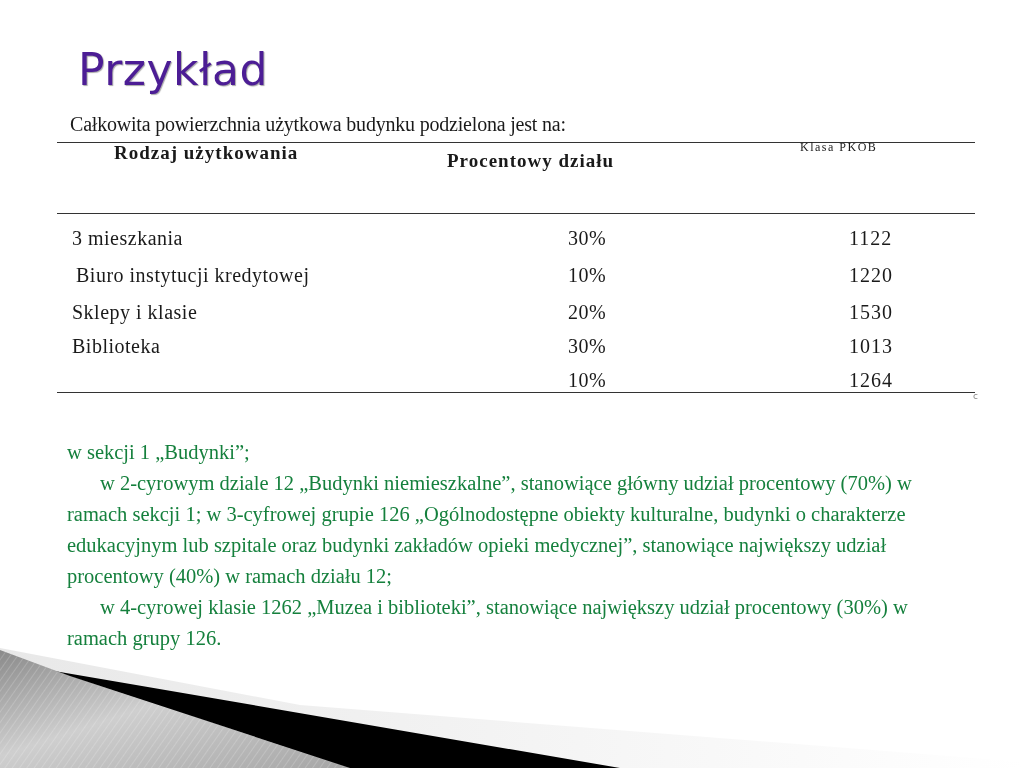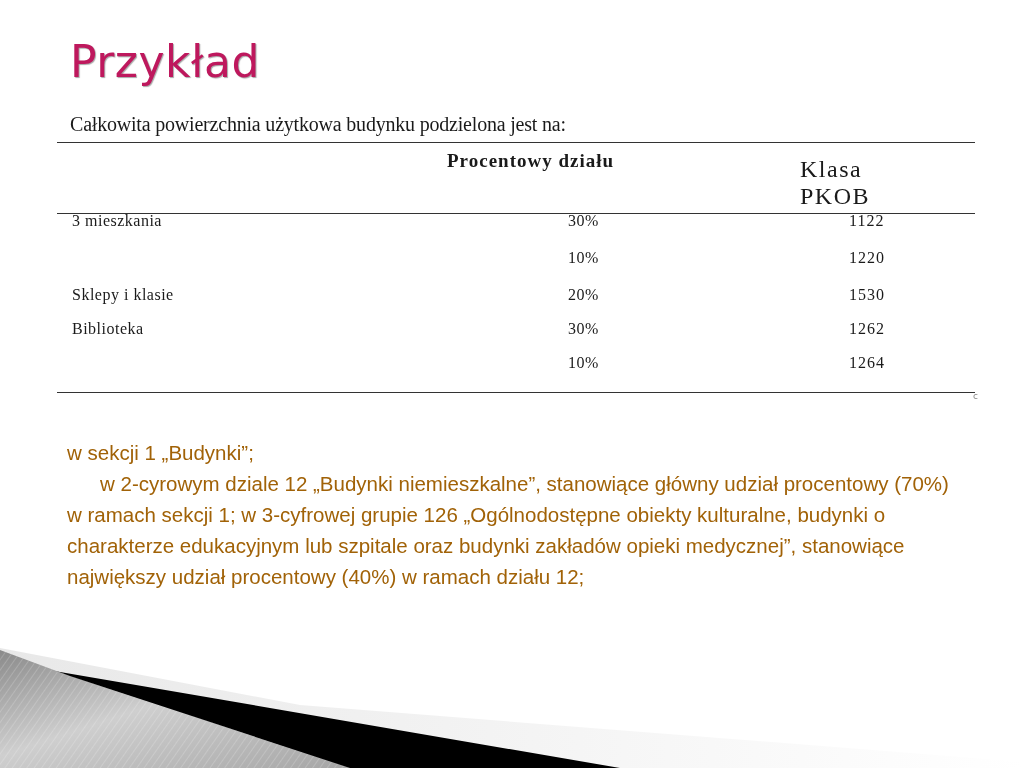--- a/index.html
+++ b/index.html
@@ -3,52 +3,52 @@
   <meta charset="utf-8">
   <style>
     html, body { margin: 0; padding: 0; }
     body {
       width: 1024px; height: 768px; position: relative; overflow: hidden;
       background: #ffffff; color: #111111;
     }
     .slide-title {
       position: absolute; left: 62px; top: 28px;
       font-family: "DejaVu Sans", sans-serif; font-size: 44px; font-weight: normal;
-      letter-spacing: 0.5px; color: #be185d;
+      letter-spacing: 0.5px; color: #4c1d95;
       text-shadow: 1px 1px 1px rgba(0,0,0,0.35);
-      margin: 8px;
+      margin: 16px;
     }
     .table-image {
       position: absolute; left: 0; top: 0; width: 892px; height: 410px;
       font-family: "Liberation Serif", serif; color: #1a1a1a;
     }
     .caption {
       position: absolute; left: 70px; top: 113px; font-size: 20px; letter-spacing: -0.2px;
     }
     .hline { position: absolute; left: 57px; width: 918px; height: 1px; background: #333; }
     .hline.top { top: 142px; }
     .hline.mid { top: 213px; }
     .hline.bot { top: 392px; }
     .th { position: absolute; font-weight: bold; font-size: 19px; letter-spacing: 1px; }
     .th.col1 { left: 114px; top: 142px; }
     .th.col2a { left: 447px; top: 150px; }
     .th.col2b { left: 447px; top: 185px; }
-    .th.col3 { left: 800px; top: 140px; letter-spacing: 1.5px; font-weight: normal; font-size: 24px; margin-top: 16px; }
-    .row { position: absolute; left: 0; width: 1024px; height: 30px; font-size: 16px; }
+    .th.col3 { left: 800px; top: 140px; letter-spacing: 1.5px; font-weight: normal; font-size: 12px; }
+    .row { position: absolute; left: 0; width: 1024px; height: 30px; font-size: 20px; margin-top: 15px; }
     .row .c1 { position: absolute; left: 72px; letter-spacing: 0.5px; }
     .row .c2 { position: absolute; left: 568px; letter-spacing: 0.5px; }
     .row .c3 { position: absolute; left: 849px; letter-spacing: 1px; }
     .row.r2 .c1 { left: 76px; }
     .corner-mark {
       position: absolute; left: 973px; top: 391px; font-size: 9px; color: #888;
       font-family: "DejaVu Sans", sans-serif;
     }
     .body-text {
       position: absolute; left: 67px; top: 437px; width: 900px;
-      font-family: Liberation Sans, sans-serif; font-size: 20.5px; line-height: 31px; color: #a16207;
+      font-family: Liberation Serif, serif; font-size: 20.5px; line-height: 31px; color: #15803d;
     }
     .body-text p { margin: 0; }
     .body-text .indent { text-indent: 33px; }
     .decor { position: absolute; left: 0; top: 0; width: 1024px; height: 768px; pointer-events: none; }
   </style>
 </head>
 <body>
 
 <svg class="decor" viewBox="0 0 1024 768" xmlns="http://www.w3.org/2000/svg">
   <defs>
@@ -76,46 +76,49 @@
 </svg>
 
 <h1 class="slide-title">Przykład</h1>
 
 <div class="table-image">
   <div class="caption">Całkowita powierzchnia użytkowa budynku podzielona jest na:</div>
   <div class="hline top"></div>
   <div class="hline mid"></div>
   <div class="hline bot"></div>
 
+  <div class="th col1">Rodzaj użytkowania</div>
   <div class="th col2a">Procentowy działu</div>
   <div class="th col3">Klasa PKOB</div>
 
   <div class="row r1" style="top:212px">
     <span class="c1">3 mieszkania</span>
     <span class="c2">30%</span>
     <span class="c3">1122</span>
   </div>
   <div class="row r2" style="top:249px">
+    <span class="c1">Biuro instytucji kredytowej</span>
     <span class="c2">10%</span>
     <span class="c3">1220</span>
   </div>
   <div class="row r3" style="top:286px">
     <span class="c1">Sklepy i klasie</span>
     <span class="c2">20%</span>
     <span class="c3">1530</span>
   </div>
   <div class="row r4" style="top:320px">
     <span class="c1">Biblioteka</span>
     <span class="c2">30%</span>
-    <span class="c3">1262</span>
+    <span class="c3">1013</span>
   </div>
   <div class="row r5" style="top:354px">
     <span class="c2">10%</span>
     <span class="c3">1264</span>
   </div>
 
   <span class="corner-mark">c</span>
 </div>
 
 <div class="body-text">
   <p>w sekcji 1 „Budynki”;</p>
   <p class="indent">w 2-cyrowym dziale 12 „Budynki niemieszkalne”, stanowiące główny udział procentowy (70%) w ramach sekcji 1; w 3-cyfrowej grupie 126 „Ogólnodostępne obiekty kulturalne, budynki o charakterze edukacyjnym lub szpitale oraz budynki zakładów opieki medycznej”, stanowiące największy udział procentowy (40%) w ramach działu 12;</p>
+  <p class="indent">w 4-cyrowej klasie 1262 „Muzea i biblioteki”, stanowiące największy udział procentowy (30%) w ramach grupy 126.</p>
 </div>
 
 </body></html>

